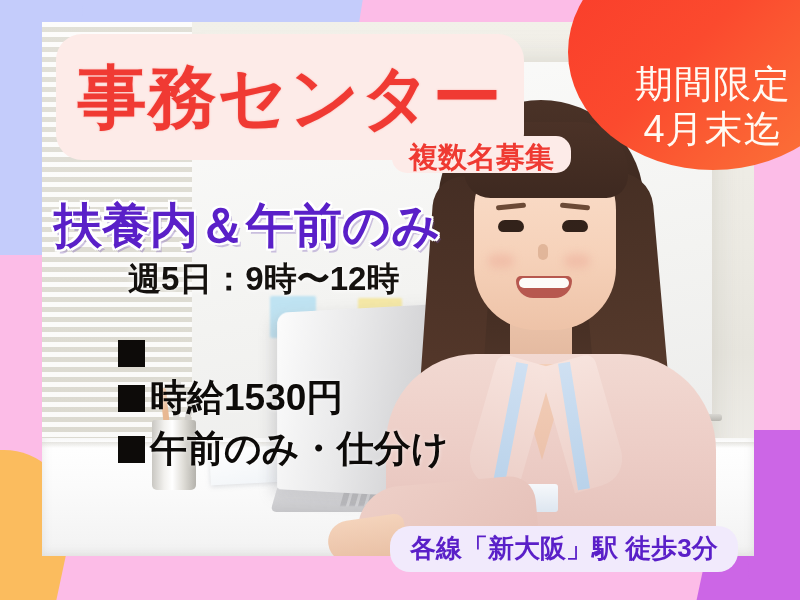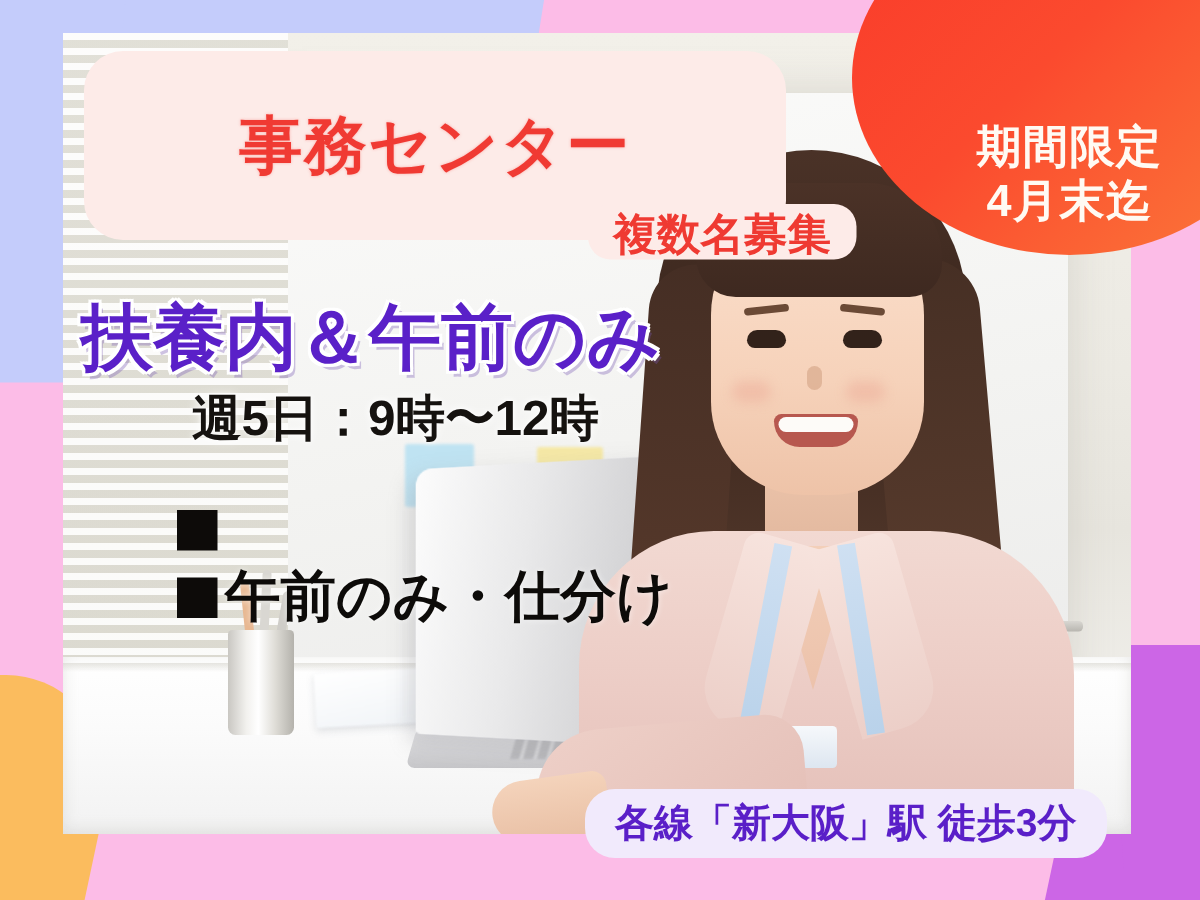--- a/index.html
+++ b/index.html
@@ -346,21 +346,21 @@
     left: 56px; top: 34px;
     width: 468px; height: 126px;
     background: #fdebe8;
     border-radius: 26px;
     display: flex;
     align-items: center;
     justify-content: center;
   }
   .title-text {
     color: #f03a33;
-    font-size: 42px;
+    font-size: 69px;
     font-weight: 700;
     letter-spacing: 1px;
     line-height: 1;
     white-space: nowrap;
     text-shadow: 0 0 2px rgba(240,58,51,.35);
   }
 
   
   .period-badge {
     position: absolute;
@@ -370,22 +370,22 @@
     background: linear-gradient(135deg,#fa3b2a 0%,#fb4a2e 45%,#fb7a3a 100%);
     display: flex;
     flex-direction: column;
     align-items: center;
     justify-content: flex-end;
     padding-bottom: 18px;
     box-sizing: border-box;
   }
   .period-line {
     color: #fffaf3;
-    font-size: 30px;
-    font-weight: 700;
+    font-size: 38px;
+    font-weight: 400;
     line-height: 1.18;
     letter-spacing: 1px;
     white-space: nowrap;
   }
 
   
   .hire-pill {
     position: absolute;
     left: 392px; top: 136px;
     padding: 7px 17px 1px;
@@ -556,20 +556,24 @@
   <div class="headline">扶養内＆午前のみ</div>
 
   <div class="subline">週5日：9時〜12時</div>
 
   <div class="bullets">
     <div class="bullet-row">
       <div class="bullet-square"></div>
     </div>
     <div class="bullet-row">
       <div class="bullet-square"></div>
+      <div class="bullet-text">時給1530円</div>
+    </div>
+    <div class="bullet-row">
+      <div class="bullet-square"></div>
       <div class="bullet-text">午前のみ・仕分け</div>
     </div>
   </div>
 
   <div class="station-pill">
     <div class="station-text">各線「新大阪」駅 徒歩3分</div>
   </div>
 
 </div>
 

